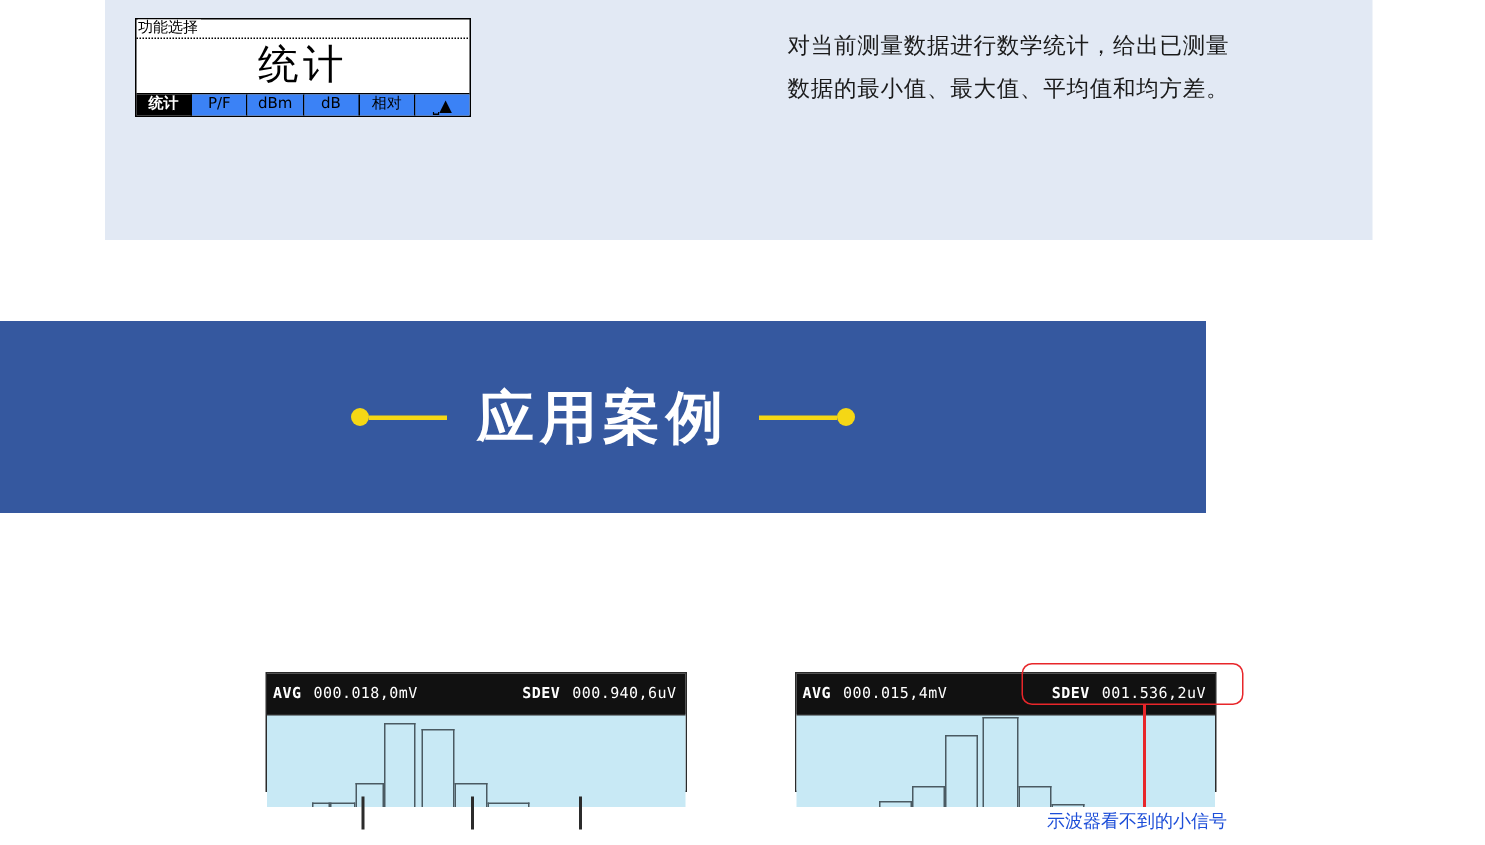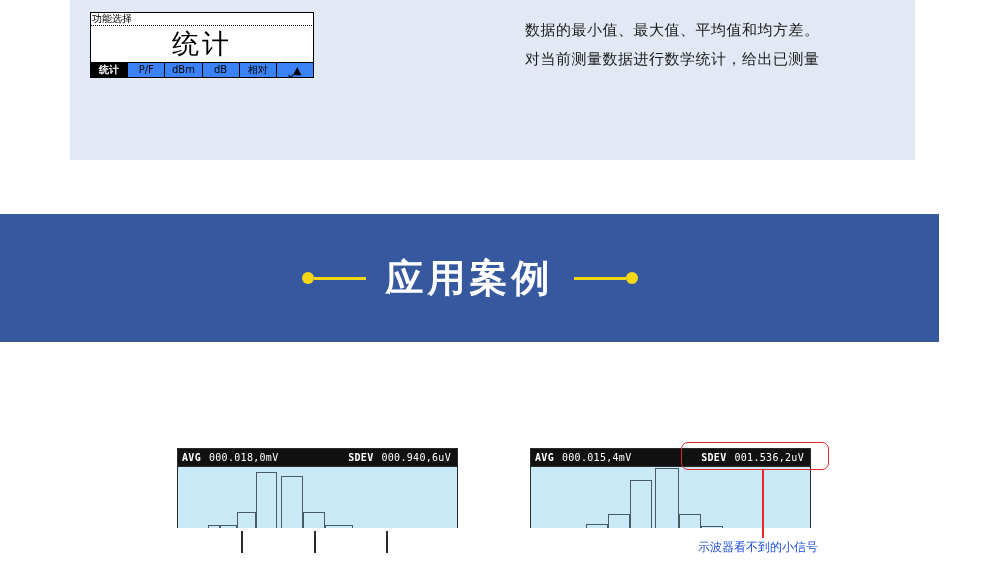--- a/index.html
+++ b/index.html
@@ -65,21 +65,21 @@
   .desc {
     position: absolute; left: 525px; top: 16px; width: 375px;
     font-family: "DejaVu Sans", sans-serif;
     font-size: 15px; line-height: 29px; color: #1a1a1a;
     letter-spacing: 0.5px;
   }
   .desc p { margin: 0; }
 
   
   .banner {
-    position: absolute; left: 0; top: 214px; width: 939px; height: 128px;
+    position: absolute; left: 0; top: 214px; width: 804px; height: 128px;
     background: #35589f;
     display: flex; align-items: center; justify-content: center;
   }
   .banner-inner { display: flex; align-items: center; gap: 20px; }
   .deco { display: flex; align-items: center; }
   .deco .dot { width: 12px; height: 12px; border-radius: 50%; background: #f5d715; }
   .deco .line { width: 52px; height: 3px; background: #f5d715; }
   .banner-title {
     color: #ffffff; font-size: 38px; font-weight: bold; letter-spacing: 4px;
     font-family: "DejaVu Sans", sans-serif;
@@ -93,21 +93,21 @@
   }
 
   .histo {
     position: absolute; background: #ffffff;
     border: 1px solid #2b2b2b;
   }
   .histo#histo-left  { left: 177px; top: 448px; width: 281px; height: 80px; }
   .histo#histo-right { left: 530px; top: 448px; width: 281px; height: 80px; }
 
   .histo-bar-top {
-    height: 17px; background: #111111; color: #ffffff;
+    height: 27px; background: #111111; color: #ffffff;
     display: flex; align-items: center;
     font-family: "DejaVu Sans Mono", monospace;
     font-size: 10px; letter-spacing: 0.3px;
     padding: 0 4px;
   }
   .histo-bar-top .lbl { font-weight: bold; }
   .histo-bar-top .grp { display: flex; gap: 8px; align-items: baseline; }
   .histo-bar-top .grp.right { margin-left: auto; margin-right: 2px; }
 
   .plot {
@@ -173,22 +173,22 @@
       <div class="sk">
         <span>相对</span>
       </div>
       <div class="sk">
         <span class="arrow-ico">⎵▲</span>
       </div>
     </div>
   </div>
 
   <div class="desc">
+    <p>对当前测量数据进行数学统计，给出已测量</p>
     <p>数据的最小值、最大值、平均值和均方差。</p>
-    <p>对当前测量数据进行数学统计，给出已测量</p>
   </div>
 
   <div class="banner">
     <div class="banner-inner">
       <span class="deco">
         <span class="dot"></span>
         <span class="line"></span>
       </span>
       <span class="banner-title">应用案例</span>
       <span class="deco">

